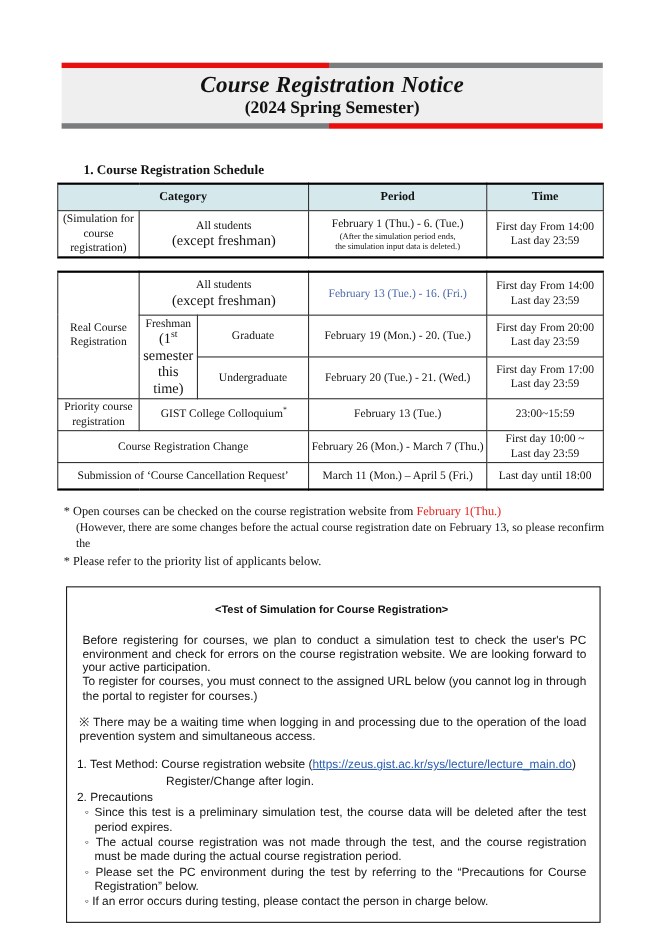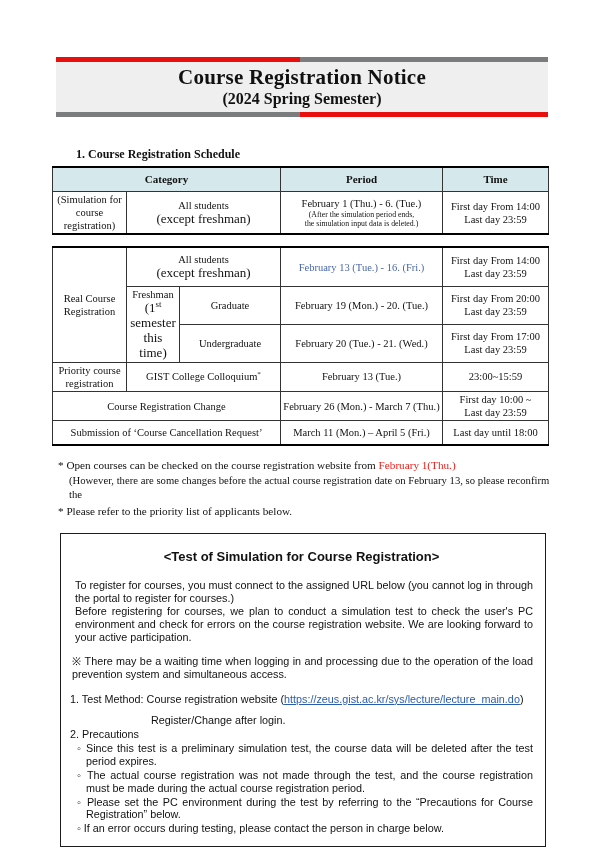--- a/index.html
+++ b/index.html
@@ -12,21 +12,21 @@
     color: #111;
     overflow: hidden;
   }
 
   
   .banner { margin: 57px 0 0 56px; width: 492px; }
   .stripe { height: 5px; }
   .stripe-top { background: linear-gradient(to right, var(--theme-red,#e90f0f) 0 49.5%, var(--theme-gray,#7b7c7e) 49.5% 100%); }
   .stripe-bottom { background: linear-gradient(to right, var(--theme-gray,#7b7c7e) 0 49.5%, var(--theme-red,#e90f0f) 49.5% 100%); }
   .banner-body { background: var(--theme-banner-bg,#f0eff0); text-align: center; padding: 3px 0 4px 0; }
-  .banner-title { font-size: 21px; font-weight: bold; letter-spacing: .2px; }
+  .banner-title { font-size: 21px; font-weight: bold; letter-spacing: .2px; font-style: italic; }
   .banner-subtitle { font-size: 16px; margin-top: 0; font-weight: bold; }
 
   
   .section-heading { margin: 30px 0 4px 76px; font-size: 12px; font-weight: bold; }
 
   
   .sched-table {
     border-collapse: collapse; table-layout: fixed;
     width: 496px; margin-left: 52px;
     border: 1px solid #333;
@@ -59,24 +59,24 @@
 
   
   .test-box {
     box-sizing: border-box;
     margin: 14px 0 0 60px; width: 486px;
     border: 1.6px solid #1c1c1c;
     padding: 15px 12px 11px 9px;
     font-family: "Liberation Sans", sans-serif;
     font-size: 10.8px; line-height: 1.2;
   }
-  .box-title { text-align: center; font-weight: bold; font-size: 13px; margin-bottom: 15px; }
+  .box-title { text-align: center; font-weight: bold; font-size: 10px; margin-bottom: 15px; }
   .box-para { text-align: justify; margin: 0 0 0 5px; }
   .box-note { text-align: justify; margin: 11px 0 0 2px; }
-  .box-item { margin: 12px 0 8px 0; }
+  .box-item { margin: 12px 0 3px 0; }
   .box-item-cont { margin-left: 81px; }
   .box-item-2 { margin: 1px 0 0 0; }
   .box-bullet { text-align: justify; margin-top: 1px; padding-left: 16px; text-indent: -9px; }
   .bullet-mark { display: inline; }
   .link { color: var(--theme-link-blue,#2a5db0); text-decoration: underline; }
 </style>
 </head>
 <body>
 
 <div class="page">
@@ -190,22 +190,22 @@
   </table>
 
   <div class="notes">
     <div><span>* Open courses can be checked on the course registration website from </span><span class="note-red">February 1(Thu.)</span></div>
     <div class="note-cont">(However, there are some changes before the actual course registration date on February 13, so please reconfirm the</div>
     <div class="note-2">* Please refer to the priority list of applicants below.</div>
   </div>
 
   <div class="test-box">
     <div class="box-title">&lt;Test of Simulation for Course Registration&gt;</div>
+    <div class="box-para">Before registering for courses, we plan to conduct a simulation test to check the user's PC environment and check for errors on the course registration website. We are looking forward to your active participation.</div>
     <div class="box-para">To register for courses, you must connect to the assigned URL below (you cannot log in through the portal to register for courses.)</div>
-    <div class="box-para">Before registering for courses, we plan to conduct a simulation test to check the user's PC environment and check for errors on the course registration website. We are looking forward to your active participation.</div>
     <div class="box-note">※ There may be a waiting time when logging in and processing due to the operation of the load prevention system and simultaneous access.</div>
     <div class="box-item"><span>1. Test Method: Course registration website (</span><a class="link" href="#">https://zeus.gist.ac.kr/sys/lecture/lecture_main.do</a><span>)</span></div>
     <div class="box-item-cont">Register/Change after login.</div>
     <div class="box-item-2">2. Precautions</div>
     <div class="box-bullet"><span class="bullet-mark">◦ </span><span>Since this test is a preliminary simulation test, the course data will be deleted after the test period expires.</span></div>
     <div class="box-bullet"><span class="bullet-mark">◦ </span><span>The actual course registration was not made through the test, and the course registration must be made during the actual course registration period.</span></div>
     <div class="box-bullet"><span class="bullet-mark">◦ </span><span>Please set the PC environment during the test by referring to the “Precautions for Course Registration” below.</span></div>
     <div class="box-bullet"><span class="bullet-mark">◦ </span><span>If an error occurs during testing, please contact the person in charge below.</span></div>
   </div>
 

